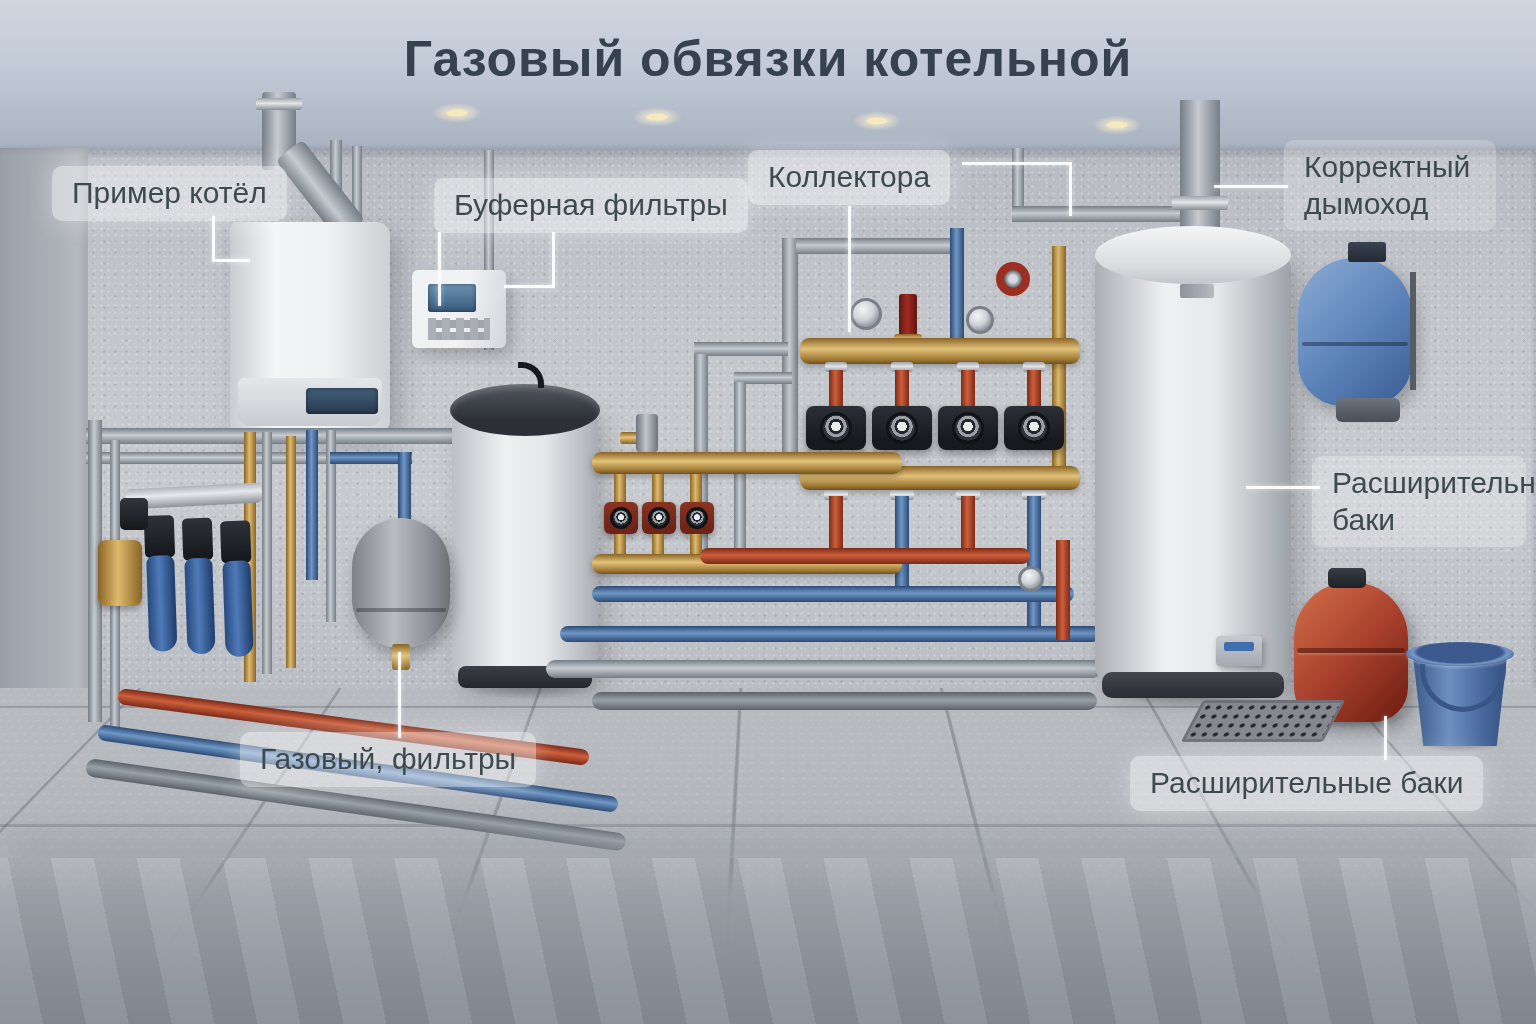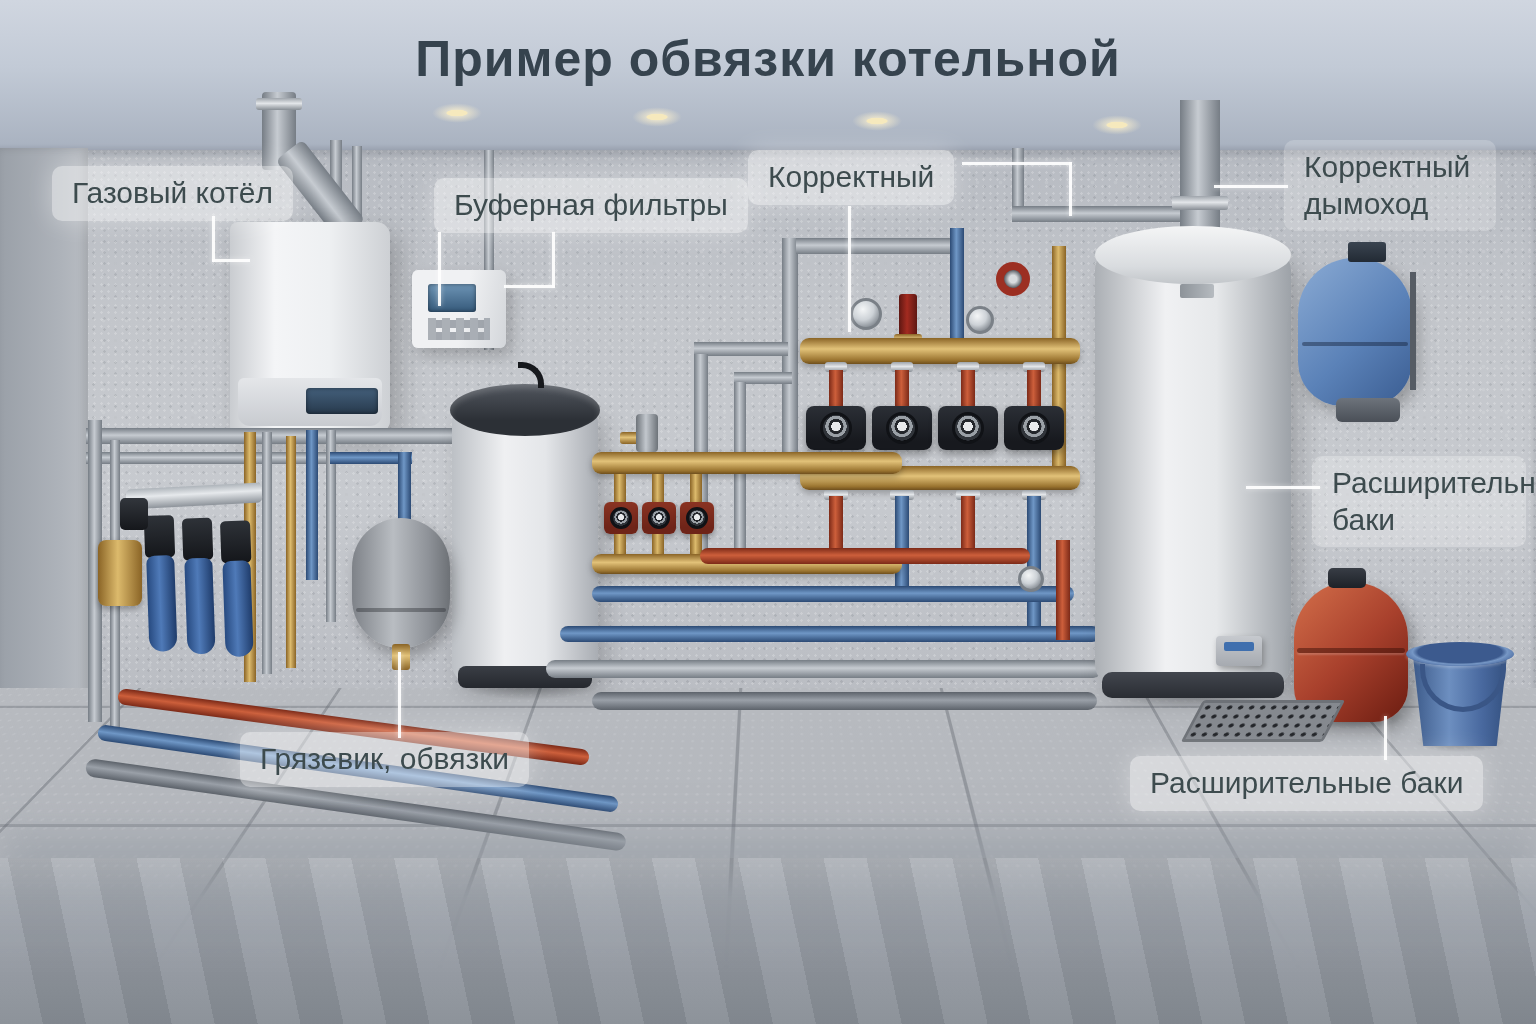--- a/index.html
+++ b/index.html
@@ -249,22 +249,22 @@
   <div class="e cl" style="left:848px;top:206px;width:3px;height:126px;"></div>
   <div class="e cl" style="left:962px;top:162px;width:110px;height:3px;"></div>
   <div class="e cl" style="left:1069px;top:162px;width:3px;height:54px;"></div>
   <div class="e cl" style="left:1214px;top:185px;width:74px;height:3px;"></div>
   <div class="e cl" style="left:1246px;top:486px;width:74px;height:3px;"></div>
   <div class="e cl" style="left:398px;top:652px;width:3px;height:86px;"></div>
   <div class="e cl" style="left:1384px;top:716px;width:3px;height:44px;"></div>
 
   <div class="e" id="fg"></div>
 
-  <div class="e" id="title">Пример обвязки котельной</div>
-  <div class="e lbl" style="left:52px;top:166px;">Газовый котёл</div>
+  <div class="e" id="title">Газовый обвязки котельной</div>
+  <div class="e lbl" style="left:52px;top:166px;">Пример котёл</div>
   <div class="e lbl" style="left:434px;top:178px;">Буферная фильтры</div>
-  <div class="e lbl" style="left:748px;top:150px;">Корректный</div>
+  <div class="e lbl" style="left:748px;top:150px;">Коллектора</div>
   <div class="e lbl wrap" style="left:1284px;top:140px;width:212px;background:rgba(255,255,255,.20);box-shadow:none;">Корректный дымоход</div>
   <div class="e lbl wrap" style="left:1312px;top:456px;width:214px;background:rgba(255,255,255,.26);box-shadow:none;">Расширительные баки</div>
-  <div class="e lbl" style="left:240px;top:732px;">Грязевик, обвязки</div>
+  <div class="e lbl" style="left:240px;top:732px;">Газовый, фильтры</div>
   <div class="e lbl" style="left:1130px;top:756px;">Расширительные баки</div>
 
 </div>
 
 </body></html>

